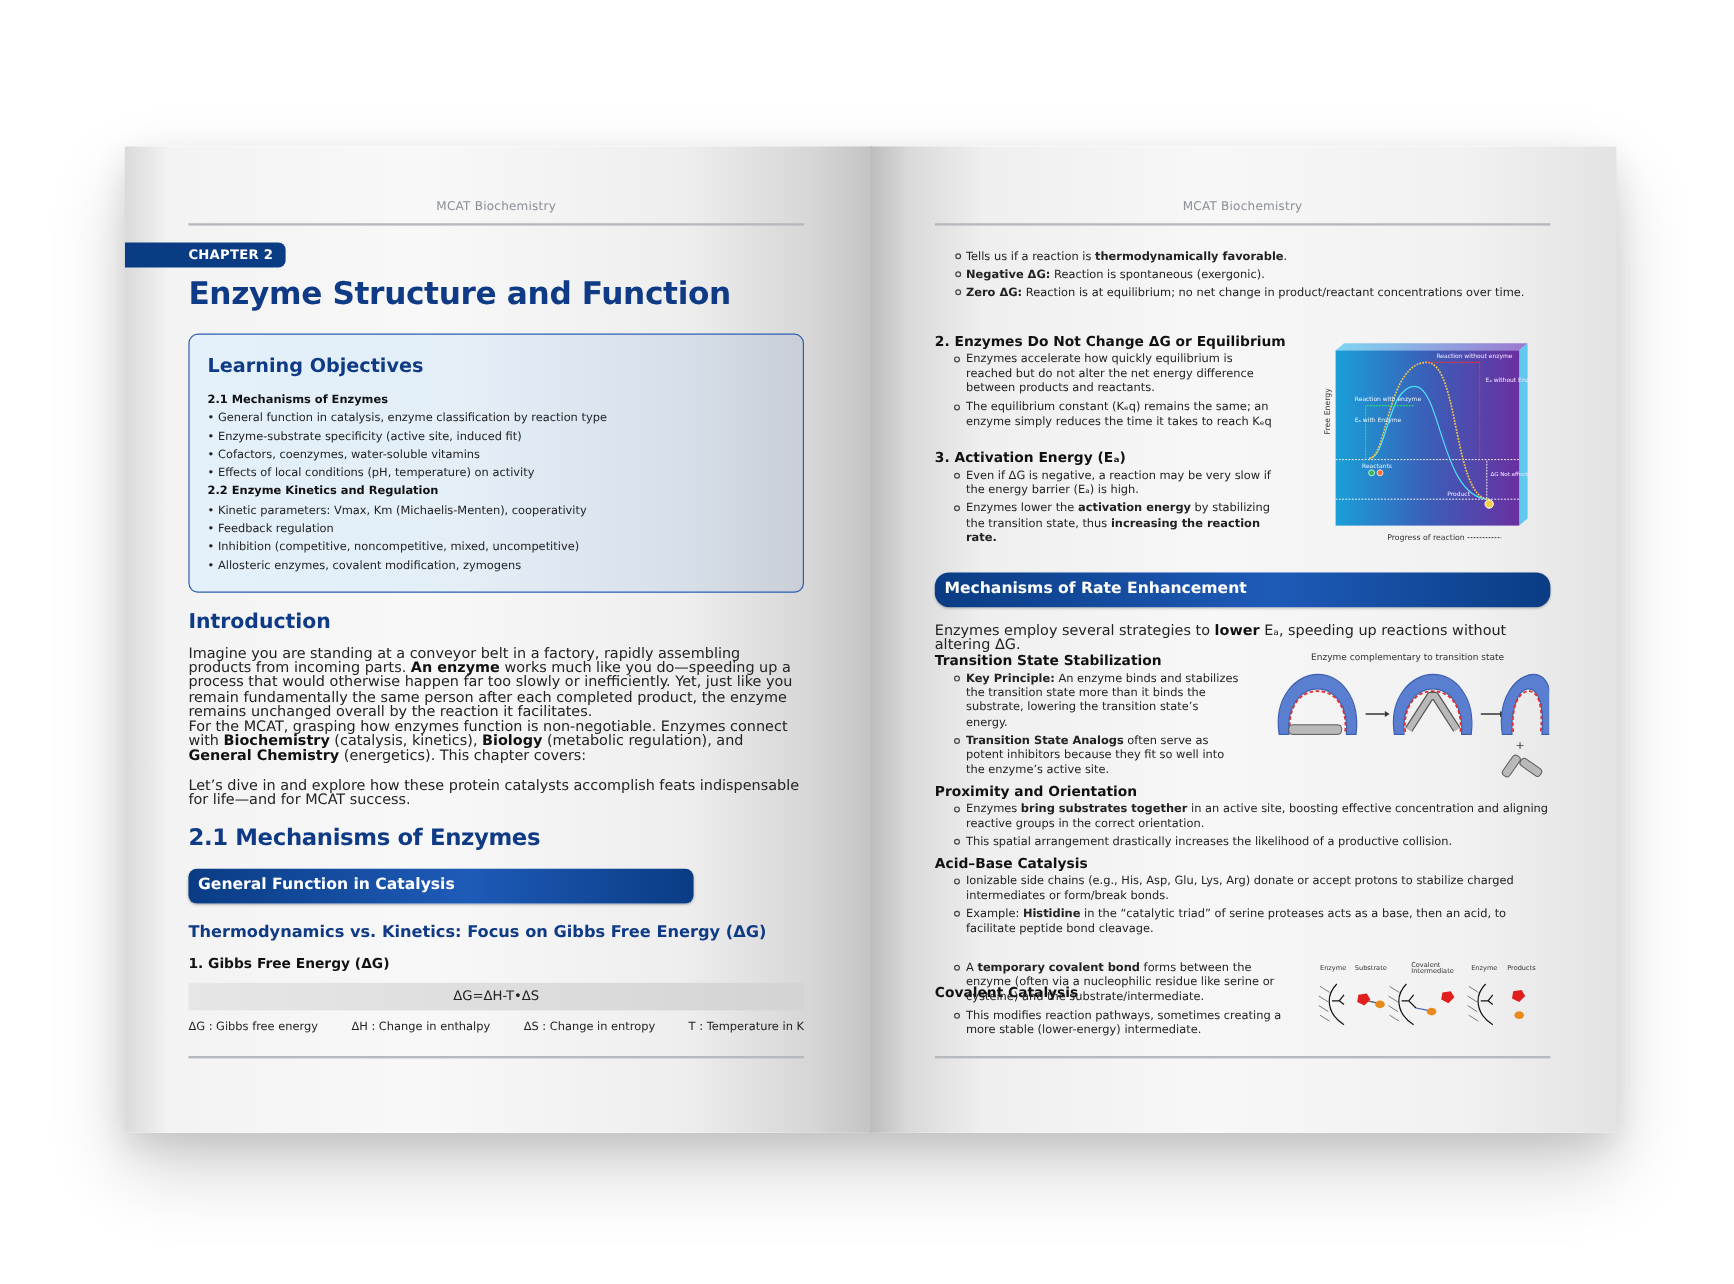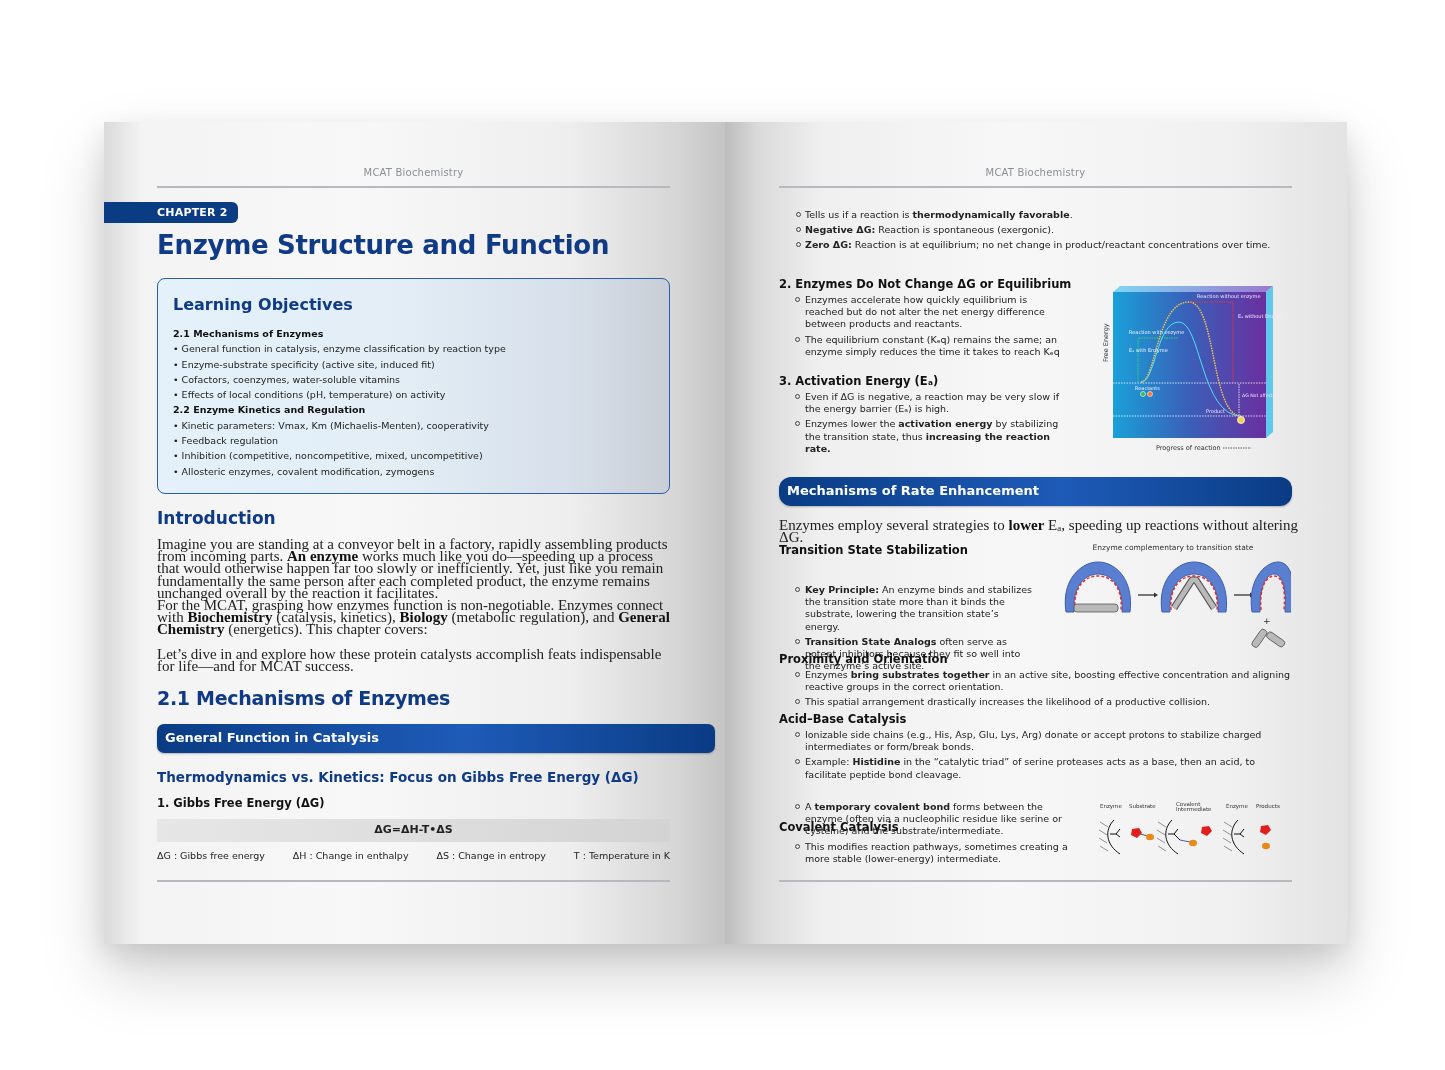--- a/index.html
+++ b/index.html
@@ -40,37 +40,37 @@
     position: absolute; left: 53px; top: 156px; width: 513px; height: 216px;
     border: 1.5px solid #2a5db0; border-radius: 8px;
     background: linear-gradient(90deg, #e4f1fa 0%, #e3eef7 45%, #d7e0ea 80%, #c9ced6 100%);
     padding: 16px 15px;
   }
   .lo-title { font-size: 16px; font-weight: bold; color: #0f3a85; margin-bottom: 12px; }
   .lo-sub { font-size: 9.5px; font-weight: bold; color: #111; line-height: 15.3px; }
   .lo-item { font-size: 9.5px; color: #222; line-height: 15.3px; }
 
   .h-intro { position: absolute; left: 53px; top: 386px; font-size: 17px; font-weight: bold; color: #0f3a85; }
-  .para { position: absolute; left: 53px; width: 515px; font-size: 15px; line-height: 12.2px; color: #222; font-family: Liberation Serif, serif; }
+  .para { position: absolute; left: 53px; width: 515px; font-size: 12px; line-height: 12.2px; color: #222; }
   .para b { color: #111; }
   .h-section { position: absolute; left: 53px; top: 565px; font-size: 19px; font-weight: bold; color: #0f3a85; letter-spacing: -0.3px; }
   .banner {
     position: absolute; height: 29px; border-radius: 7px;
     background: linear-gradient(90deg, #0a3c84 0%, #1e5bb8 55%, #0a3c84 100%);
     color: #fff; font-weight: bold; font-size: 13px; padding: 6px 8px;
     box-shadow: 0 1px 2px rgba(0,0,0,0.25);
   }
-  .page-left .banner { left: 53px; top: 602px; width: 558px; }
+  .page-left .banner { left: 53px; top: 602px; width: 421px; }
   .page-right .banner { left: 53px; top: 355px; width: 513px; border-radius: 12px; }
   .h-thermo { position: absolute; left: 53px; top: 647px; font-size: 13.5px; font-weight: bold; color: #0f3a85; }
   .h-gibbs { position: absolute; left: 53px; top: 674px; font-size: 11.5px; font-weight: bold; color: #111; }
   .formula-bar {
     position: absolute; left: 53px; top: 697px; width: 513px; height: 23px;
     background: linear-gradient(90deg,#e6e6e6,#dcdcdc 60%,#d3d3d3);
-    font-size: 11px; color: #222; text-align: center; padding-top: 4px; font-weight: bold;
+    font-size: 11px; color: #222; text-align: center; padding-top: 4px;
   }
   .legend-row { position: absolute; left: 53px; top: 728px; width: 513px; display: flex; justify-content: space-between; font-size: 9.5px; color: #222; }
 
   
   .rlist { position: absolute; left: 70px; font-size: 9.5px; line-height: 15.2px; color: #222; }
   .rlist li, .blist li { list-style: none; position: relative; padding-left: 0; }
   .bul { display: inline-block; width: 5px; height: 5px; border: 1.2px solid #444; border-radius: 50%; margin-right: 4px; position: relative; top: -1px; }
   .rh { position: absolute; left: 53px; font-size: 11.5px; font-weight: bold; color: #111; }
   .blist { position: absolute; left: 69px; font-size: 9.5px; line-height: 12.2px; color: #222; }
   .blist li { padding-left: 10px; margin-bottom: 3px; }
@@ -184,21 +184,21 @@
     <text x="141" y="115" class="diag-label" style="font-size:4.6px;fill:#f2e8ff">ΔG Not affected</text>
     <circle cx="42" cy="112" r="2.5" fill="#2fbf5a" stroke="#fff" stroke-width="0.6"></circle>
     <circle cx="49" cy="112" r="2.5" fill="#ff7030" stroke="#fff" stroke-width="0.6"></circle>
     <circle cx="140" cy="138" r="3.5" fill="#f5cf4a" stroke="#fff" stroke-width="0.8"></circle>
   </svg>
 
   <div class="banner">Mechanisms of Rate Enhancement</div>
   <p class="para" style="top:397px; left:53px; width:520px;"><span>Enzymes employ several strategies to </span><b>lower</b><span> Eₐ, speeding up reactions without altering ΔG.</span></p>
 
   <div class="rh" style="top:421px;">Transition State Stabilization</div>
-  <ul class="blist" style="top:438px; width:240px;margin-top:24px;">
+  <ul class="blist" style="top:438px; width:240px;">
     <li><span class="bul"></span><b>Key Principle:</b><span> An enzyme binds and stabilizes the transition state more than it binds the substrate, lowering the transition state’s energy.</span></li>
     <li><span class="bul"></span><b>Transition State Analogs</b><span> often serve as potent inhibitors because they fit so well into the enzyme’s active site.</span></li>
   </ul>
 
   <svg class="diagram-ts" viewBox="0 0 235 120">
     <text x="117" y="10" text-anchor="middle" class="diag-label" style="font-size:7.5px">Enzyme complementary to transition state</text>
     <g>
       <path d="M10,72 C5,40 25,22 42,22 C60,22 78,40 74,72 L66,72 C68,48 56,34 42,34 C28,34 16,48 18,72 Z" fill="#5a7fd0" stroke="#3d5fb0" stroke-width="1"></path>
       <path d="M19,70 C17,48 28,36 42,36 C56,36 67,48 65,70" fill="none" stroke="#e03030" stroke-width="1.5" stroke-dasharray="3,2"></path>
       <rect x="18" y="64" width="44" height="8" rx="3" fill="#b9b9b9" stroke="#555" stroke-width="0.8"></rect>

